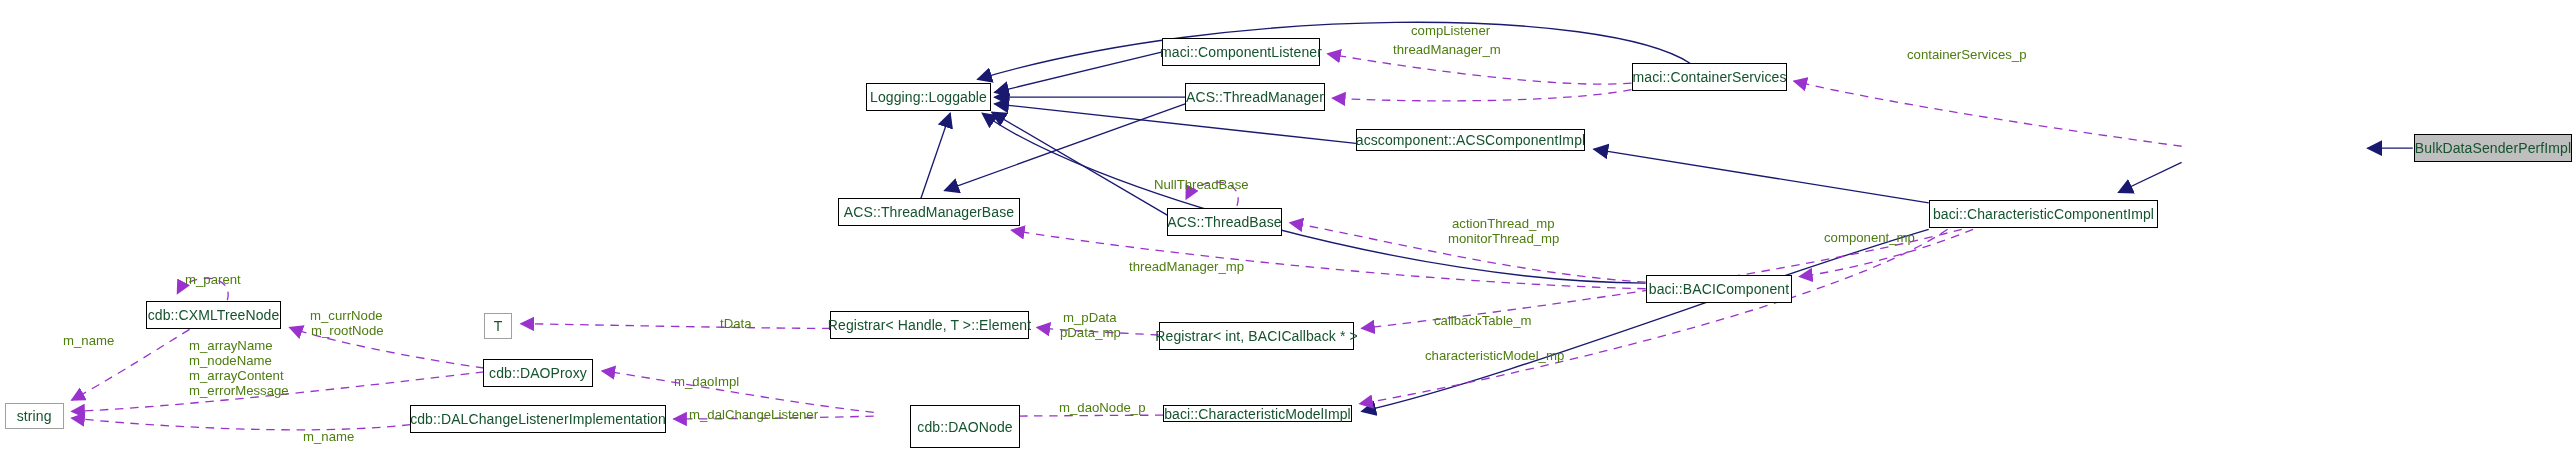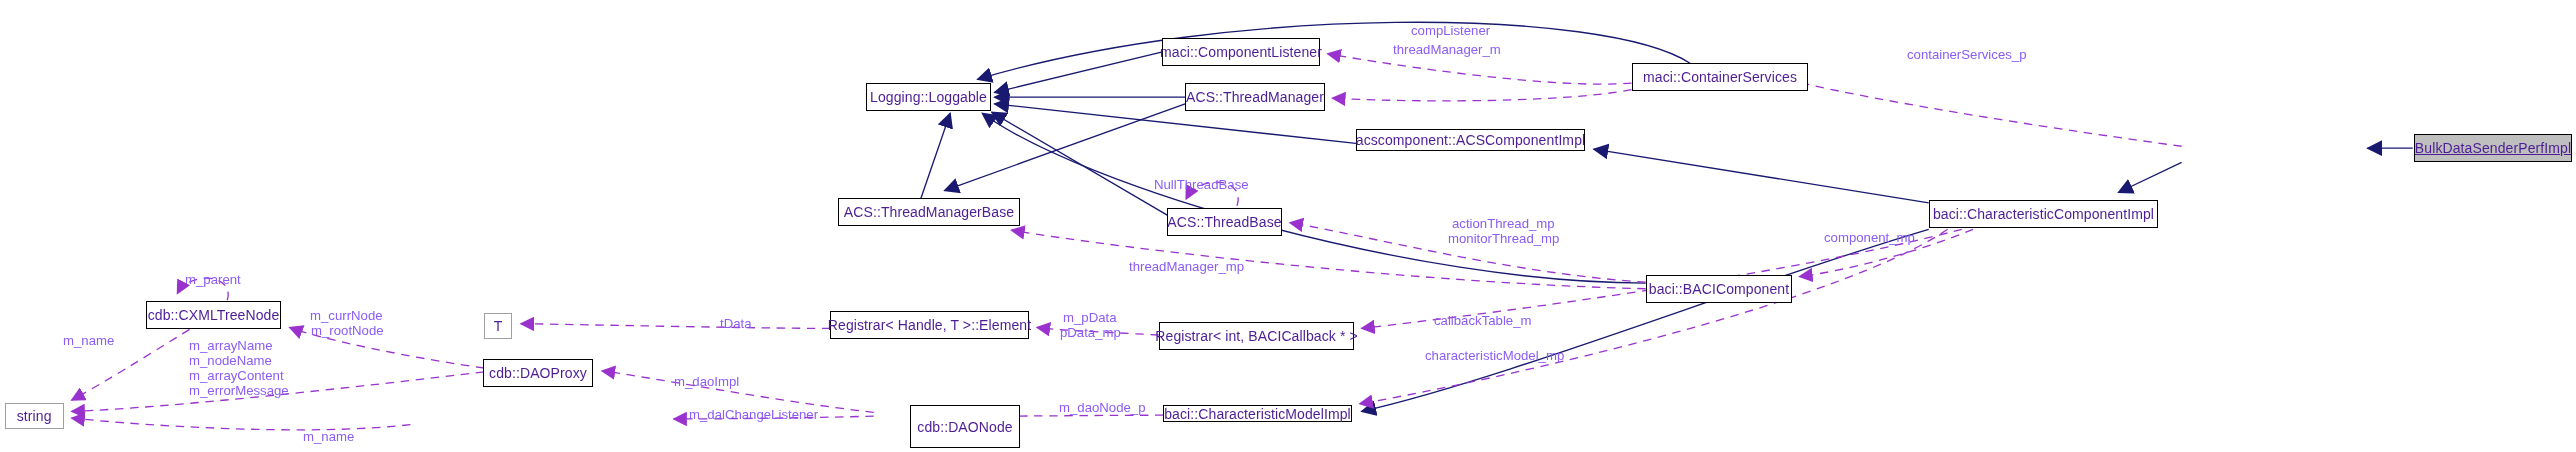--- a/index.html
+++ b/index.html
@@ -4,33 +4,33 @@
 <style>
   html,body{margin:0;padding:0;background:#ffffff;}
   body{font-family:"Liberation Sans", sans-serif;}
   #canvas{position:relative;width:2576px;height:452px;background:#ffffff;overflow:hidden;}
   #edges{position:absolute;left:0;top:0;width:2576px;height:452px;}
   .node{
     position:absolute;
     box-sizing:border-box;
     border:0.9px solid #000000;
     background:#ffffff;
-    color:#4c1d95;
+    color:#14532d;
     font-size:14px;
     line-height:1;
     display:flex;align-items:center;justify-content:center;
     white-space:nowrap;
     letter-spacing:0.1px;
   }
   .node.gray-border{border:0.9px solid #a0a0a0;}
-  .node.highlight{background:#bfbfbf;text-decoration:underline;}
+  .node.highlight{background:#bfbfbf;}
   .elabel{
     position:absolute;
     font-size:13.2px;
-    color:#8b5cf6;
+    color:#4d7c0f;
     white-space:nowrap;
     line-height:1.18;
     text-align:center;
   }
 </style>
 </head>
 <body>
 
 <div id="canvas">
 
@@ -93,21 +93,21 @@
       <path d="M 434 450 C 330 462 160 452 75 443" marker-end="url(#use-arrow)"></path>
     </g>
   </svg>
 
   <div class="node" style="left:866px;top:83px;width:125px;height:28px;">Logging::Loggable</div>
 
   <div class="node" style="left:1162px;top:38px;width:158px;height:28px;">maci::ComponentListener</div>
 
   <div class="node" style="left:1185px;top:83px;width:140px;height:28px;">ACS::ThreadManager</div>
 
-  <div class="node" style="left:1632px;top:63px;width:176px;height:28px;">maci::ContainerServices</div>
+  <div class="node" style="left:1632px;top:63px;width:155px;height:28px;">maci::ContainerServices</div>
 
   <div class="node" style="left:1356px;top:129px;width:229px;height:22px;">acscomponent::ACSComponentImpl</div>
 
 
   <div class="node highlight" style="left:2414px;top:134px;width:158px;height:28px;">BulkDataSenderPerfImpl</div>
 
   <div class="node" style="left:1929px;top:200px;width:229px;height:28px;">baci::CharacteristicComponentImpl</div>
 
   <div class="node" style="left:838px;top:198px;width:182px;height:28px;">ACS::ThreadManagerBase</div>
 
@@ -118,20 +118,21 @@
   <div class="node" style="left:146px;top:301px;width:135px;height:28px;">cdb::CXMLTreeNode</div>
 
   <div class="node gray-border" style="left:484px;top:313px;width:28px;height:26.4px;">T</div>
 
   <div class="node" style="left:1159px;top:322px;width:195px;height:28px;">Registrar&lt; int, BACICallback * &gt;</div>
 
   <div class="node" style="left:830px;top:311px;width:199px;height:28px;">Registrar&lt; Handle, T &gt;::Element</div>
 
   <div class="node" style="left:483px;top:359px;width:110px;height:28px;">cdb::DAOProxy</div>
 
+  <div class="node" style="left:410px;top:405px;width:256px;height:28px;">cdb::DALChangeListenerImplementation</div>
 
   <div class="node" style="left:910px;top:405px;width:110px;height:43px;">cdb::DAONode</div>
 
   <div class="node" style="left:1163px;top:398px;width:189px;height:17px;margin-top:7px;">baci::CharacteristicModelImpl</div>
 
   <div class="node gray-border" style="left:4.7px;top:403px;width:59px;height:26.4px;">string</div>
 
   <div class="elabel" style="left:1411px;top:23px;">compListener</div>
   <div class="elabel" style="left:1907px;top:47px;">containerServices_p</div>
   <div class="elabel" style="left:1393px;top:42px;">threadManager_m</div>

